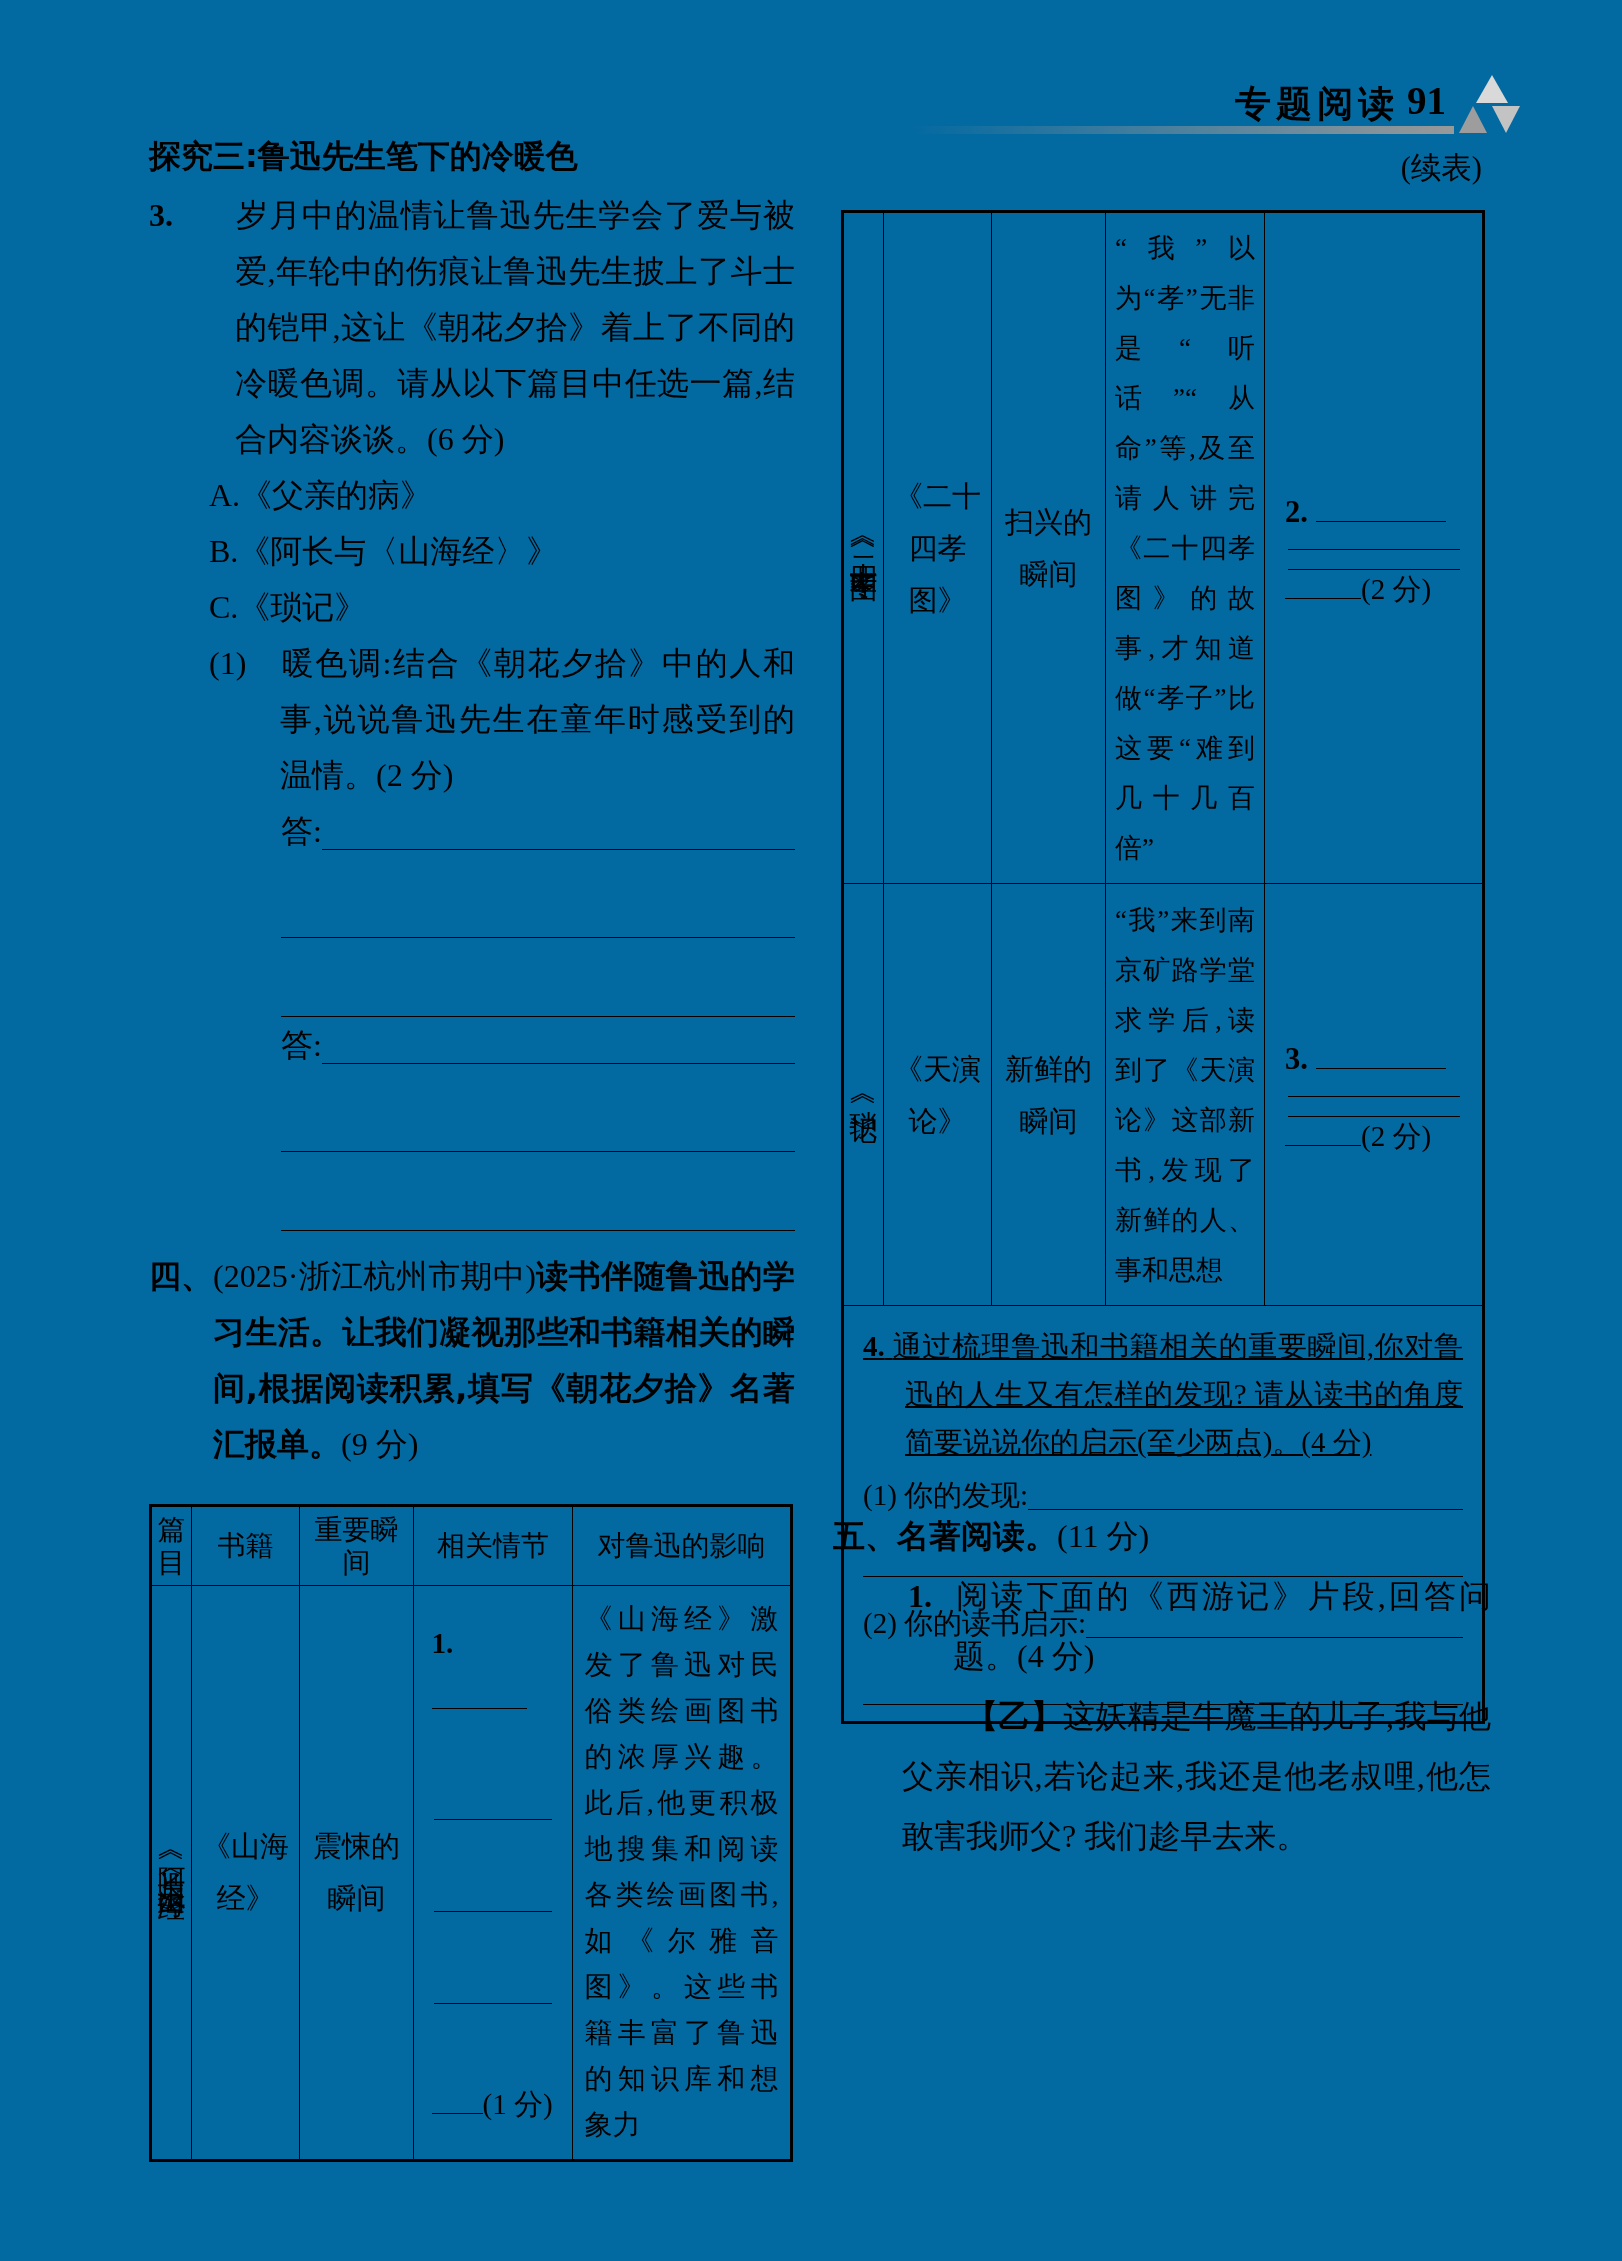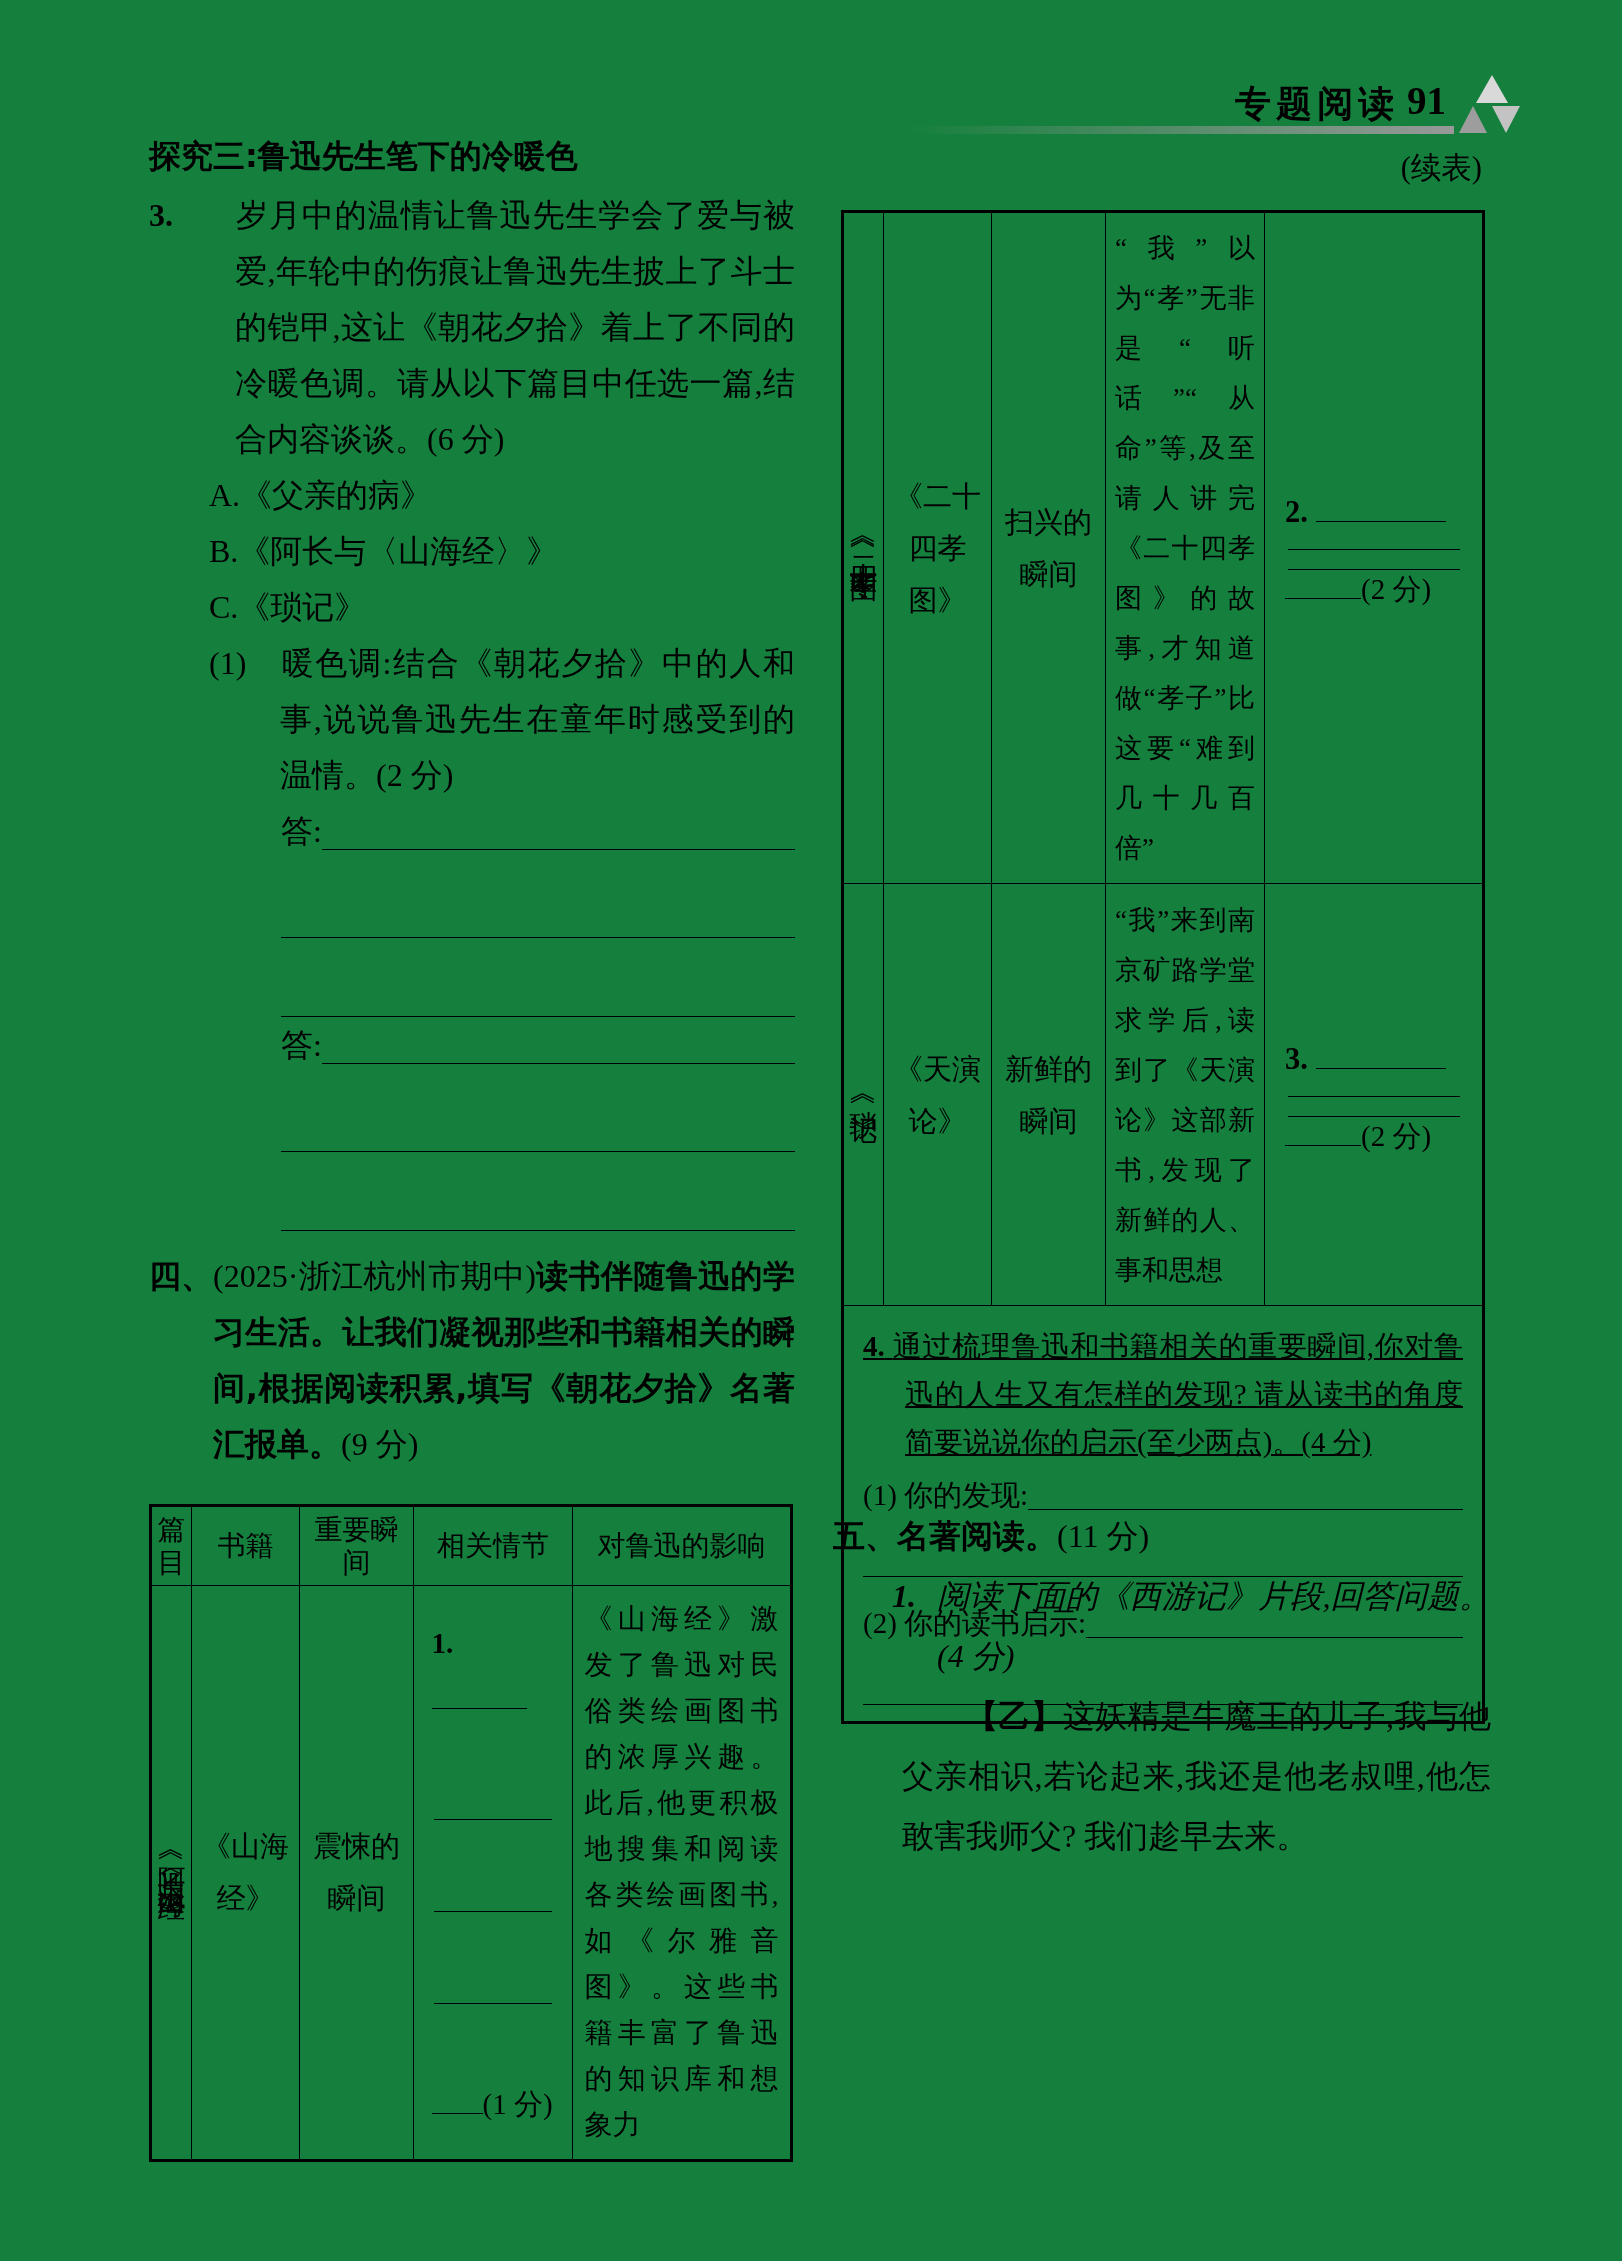--- a/index.html
+++ b/index.html
@@ -1,17 +1,17 @@
 <!DOCTYPE html>
 <html style="font-size:10.2px"><head>
 <meta charset="utf-8">
 <style>
   html,body { margin:0; padding:0; background:#e8e8e8; }
   .page {
-    position:relative; width:1623px; height:2261px; background:#15803d;
+    position:relative; width:1623px; height:2261px; background:#0369a1;
     font-family:"Liberation Serif","DejaVu Serif",serif; color:#000;
     overflow:hidden; margin:0 auto;
   }
   
   .header-rule { position:absolute; top:126px; left:910px; width:544px; height:8.3px;
     background:linear-gradient(to right, rgba(153,153,153,0), #999999); }
   .header-title { position:absolute; top:80px; left:1235px; font-size:36px; letter-spacing:5.1px;
     font-family:"DejaVu Sans","Liberation Sans",sans-serif; font-weight:bold; }
   .header-page { position:absolute; top:78px; left:1407px; font-size:39px; font-weight:bold; }
   .logo { position:absolute; top:75px; left:1458px; width:66px; height:61px; }
@@ -65,21 +65,21 @@
   .q4hang { padding-left:42px; text-indent:-42px;text-decoration:underline; }
   .q4item { display:flex; align-items:flex-end; margin-top:5.1px; }
   .q4item .lbl { white-space:nowrap; }
   .q4blank { border-bottom:1.9px solid #000; height:18px; margin-top:39px; }
 
   
   .sec5 { position:absolute; left:833px; top:1506px; width:658px;
     font-size:32px; line-height:60px; text-align:justify; }
   .sec5-head { margin:0; }
   .sec5-head .score { font-family:"Liberation Serif",serif; font-weight:normal; }
-  .q1 { margin-left:59px; padding-left:45px; text-indent:-45px;font-style:italic; }
+  .q1 { margin-left:75px; padding-left:45px; text-indent:-45px; }
   .q1num { display:inline-block; width:45px; text-indent:0; font-weight:bold; }
   .excerpt { margin:0 0 0 69px; text-indent:64px; }
 </style>
 </head>
 <body>
 
 <div class="page">
 
   <div class="header-rule"></div>
   <div class="header-title bold-sans">专题阅读</div>

